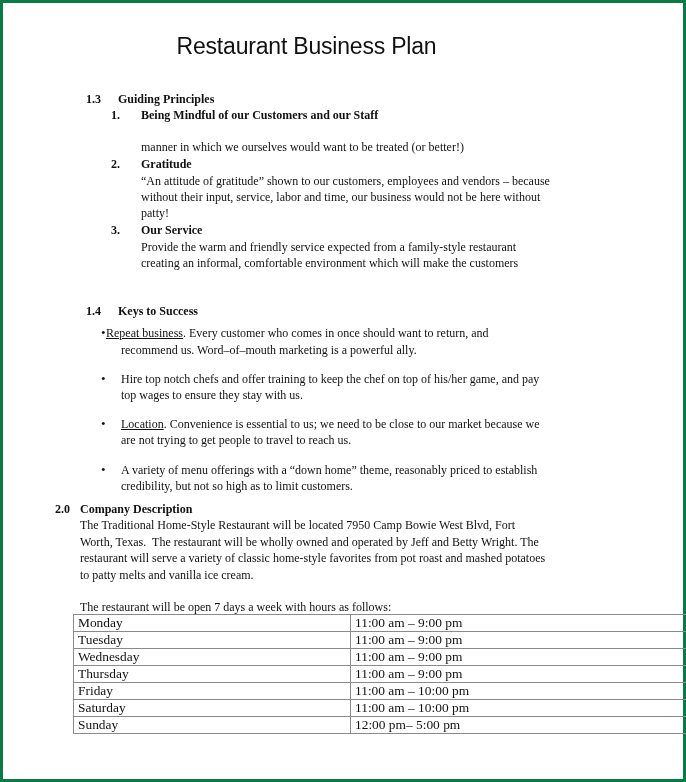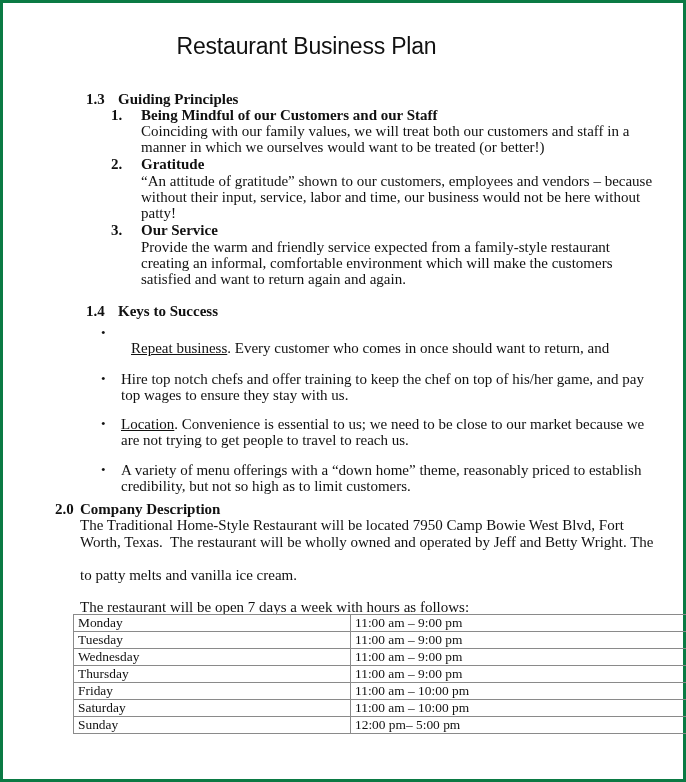--- a/index.html
+++ b/index.html
@@ -8,21 +8,21 @@
     position: absolute; left: 0; top: 0;
     width: 686px; height: 782px; box-sizing: border-box;
     border: 3px solid #0b7a44; background: #ffffff;
   }
   .page { position: absolute; left: 0; top: 0; width: 686px; height: 782px; }
   .title {
     position: absolute; left: 0; width: 613px; top: 33px; text-align: center;
     font-family: "Liberation Sans", sans-serif; font-size: 23px; color: #111;
     letter-spacing: -0.2px;
   }
-  .serif { font-family: "Liberation Serif", serif; color: #111; font-size: 15px; line-height: 16.5px; }
+  .serif { font-family: "Liberation Serif", serif; color: #111; font-size: 12px; line-height: 16.5px; }
   .abs { position: absolute; }
   .bold { font-weight: bold; }
   .u { text-decoration: underline; }
   .bullet { position: absolute; left: 101px; font-size: 13px; }
   table.hours {
     position: absolute; left: 73px; top: 614px; width: 640px;
     border-collapse: collapse;
     font-family: "Liberation Serif", serif; font-size: 13.4px; color: #111;
   }
   table.hours td {
@@ -37,57 +37,57 @@
 
 <div class="page">
 
   <div class="title">Restaurant Business Plan</div>
 
   <div class="serif bold abs" style="left:86px; top:91px;">1.3</div>
   <div class="serif bold abs" style="left:118px; top:91px;">Guiding Principles</div>
 
   <div class="serif bold abs" style="left:111px; top:107px;">1.</div>
   <div class="serif bold abs" style="left:141px; top:107px;text-align:right;">Being Mindful of our Customers and our Staff</div>
-  <div class="serif abs" style="left:141px; top:123px;">Coinciding with our family values, we will treat both our customers and staff in a</div>
   <div class="serif abs" style="left:141px; top:139px;">manner in which we ourselves would want to be treated (or better!)</div>
 
   <div class="serif bold abs" style="left:111px; top:156px;">2.</div>
   <div class="serif bold abs" style="left:141px; top:156px;">Gratitude</div>
   <div class="serif abs" style="left:141px; top:173px;">“An attitude of gratitude” shown to our customers, employees and vendors – because</div>
   <div class="serif abs" style="left:141px; top:189px;">without their input, service, labor and time, our business would not be here without</div>
   <div class="serif abs" style="left:141px; top:205px;">patty!</div>
 
   <div class="serif bold abs" style="left:111px; top:222px;">3.</div>
   <div class="serif bold abs" style="left:141px; top:222px;">Our Service</div>
   <div class="serif abs" style="left:141px; top:239px;">Provide the warm and friendly service expected from a family-style restaurant</div>
   <div class="serif abs" style="left:141px; top:255px;">creating an informal, comfortable environment which will make the customers</div>
-  <div class="serif abs" style="left:141px; top:271px;">satisfied and want to return again and again.</div>
 
   <div class="serif bold abs" style="left:86px; top:303px;">1.4</div>
   <div class="serif bold abs" style="left:118px; top:303px;">Keys to Success</div>
 
   <div class="serif bullet" style="top:325px;">•</div>
-  <div class="serif abs" style="left:131px; top:325px;margin-top:15px;"><span class="u">Repeat business</span><span>. Every customer who comes in once should want to return, and</span></div>
+  <div class="serif abs" style="left:106px; top:325px;"><span class="u">Repeat business</span><span>. Every customer who comes in once should want to return, and</span></div>
+  <div class="serif abs" style="left:121px; top:342px;">recommend us. Word–of–mouth marketing is a powerful ally.</div>
 
   <div class="serif bullet" style="top:371px;">•</div>
   <div class="serif abs" style="left:121px; top:371px;">Hire top notch chefs and offer training to keep the chef on top of his/her game, and pay</div>
   <div class="serif abs" style="left:121px; top:387px;">top wages to ensure they stay with us.</div>
 
   <div class="serif bullet" style="top:416px;">•</div>
   <div class="serif abs" style="left:121px; top:416px;"><span class="u">Location</span><span>. Convenience is essential to us; we need to be close to our market because we</span></div>
   <div class="serif abs" style="left:121px; top:432px;">are not trying to get people to travel to reach us.</div>
 
   <div class="serif bullet" style="top:462px;">•</div>
   <div class="serif abs" style="left:121px; top:462px;">A variety of menu offerings with a “down home” theme, reasonably priced to establish</div>
   <div class="serif abs" style="left:121px; top:478px;">credibility, but not so high as to limit customers.</div>
 
   <div class="serif bold abs" style="left:55px; top:501px;">2.0</div>
   <div class="serif bold abs" style="left:80px; top:501px;">Company Description</div>
   <div class="serif abs" style="left:80px; top:517px;">The Traditional Home-Style Restaurant will be located 7950 Camp Bowie West Blvd, Fort</div>
   <div class="serif abs" style="left:80px; top:534px; white-space:pre;">Worth, Texas.  The restaurant will be wholly owned and operated by Jeff and Betty Wright. The</div>
+  <div class="serif abs" style="left:80px; top:550px;">restaurant will serve a variety of classic home-style favorites from pot roast and mashed potatoes</div>
   <div class="serif abs" style="left:80px; top:567px;">to patty melts and vanilla ice cream.</div>
 
   <div class="serif abs" style="left:80px; top:599px;">The restaurant will be open 7 days a week with hours as follows:</div>
 
   <table class="hours">
     <tbody>
       <tr>
         <td class="day">Monday</td>
         <td>11:00 am – 9:00 pm</td>
       </tr>

